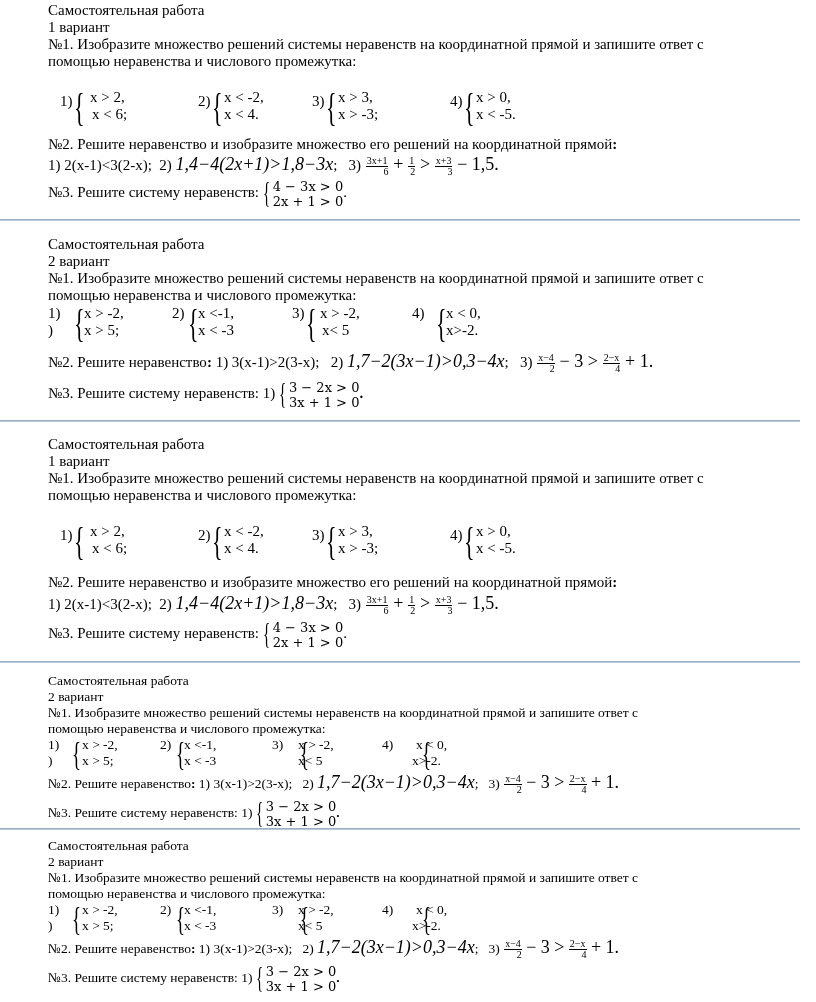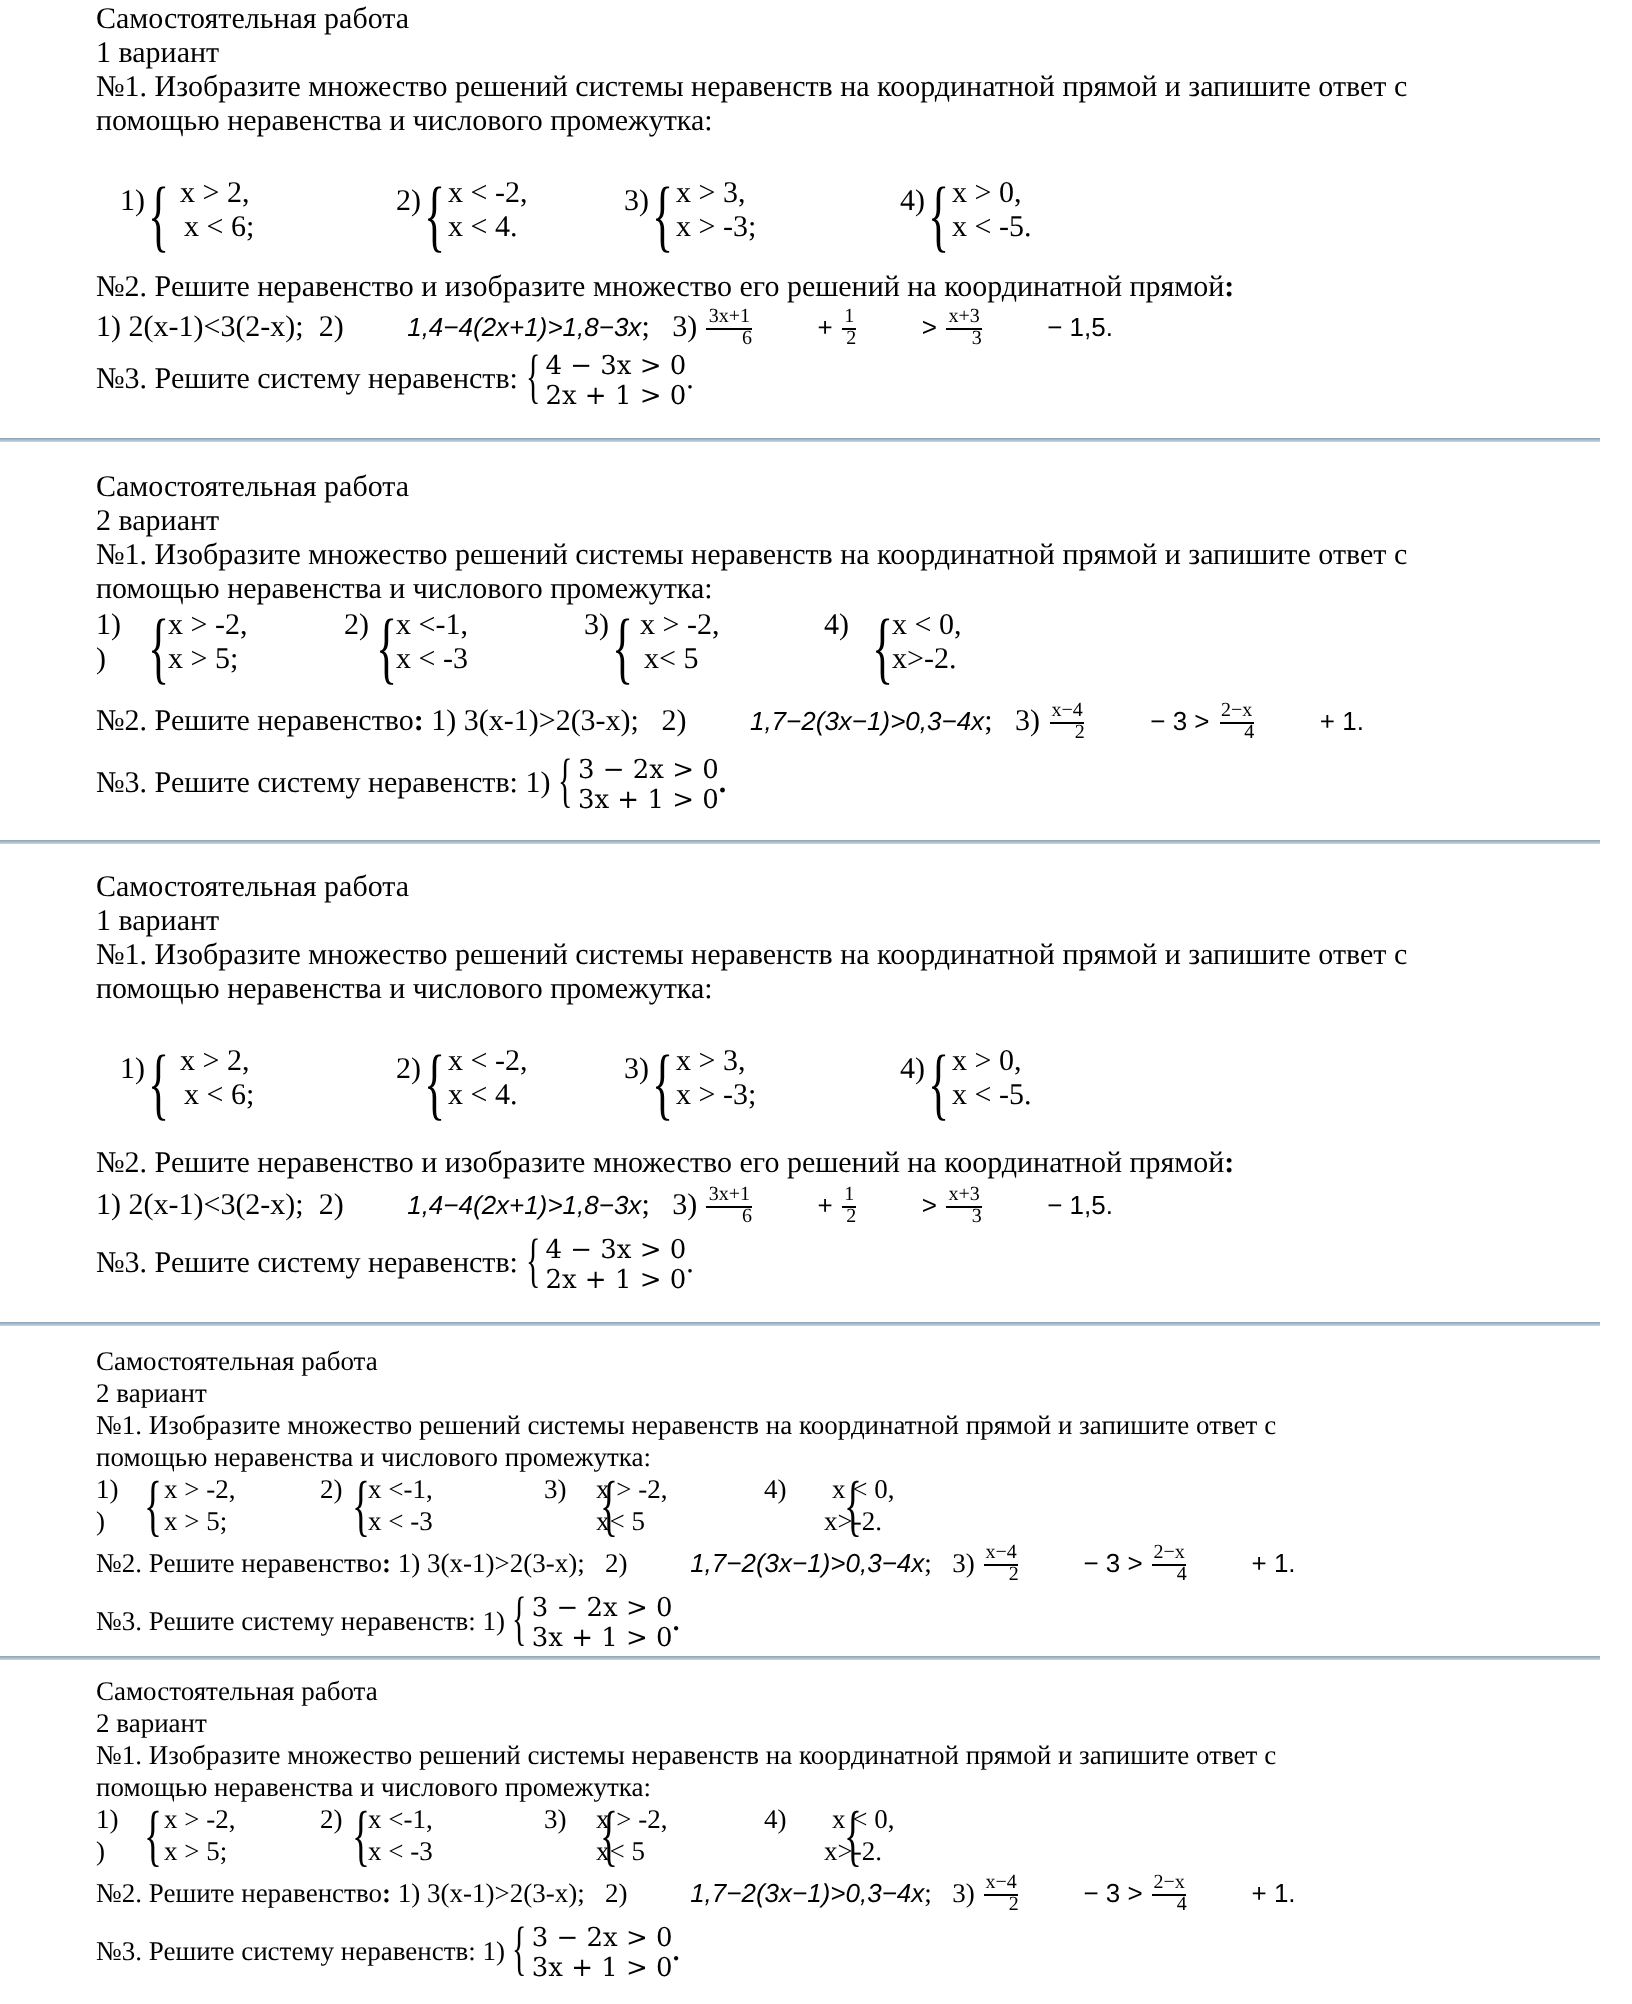--- a/index.html
+++ b/index.html
@@ -15,21 +15,21 @@
   .sys .num { position: absolute; top: 5px; }
   .sys .brace { position: absolute; top: 0; font-size: 40px; line-height: 40px;
                 transform: scaleX(0.55); transform-origin: left top; font-weight: 100; }
   .sys .l1 { position: absolute; top: 1px; white-space: nowrap; }
   .sys .l2 { position: absolute; top: 18px; white-space: nowrap; }
   .frac { display: inline-block; vertical-align: middle; text-align: right;
           font-size: 10px; line-height: 10px; margin: 0 1px; }
   .frac .n { display: block; border-bottom: 1px solid #000; padding: 0 1px; }
   .frac .d { display: block; }
   .it { font-style: italic; }
-  .math { font-family: Liberation Sans, sans-serif; font-size: 13px; margin-left: 28px; }
+  .math { font-family: Liberation Serif, serif; font-size: 18px; }
   .msys { display: inline-block; position: relative; vertical-align: middle; padding-left: 10px; }
   .msys .mb { position: absolute; left: 0; top: -2px; font-size: 30px; line-height: 30px;
               transform: scaleX(0.5); transform-origin: left top; }
   .msys .mr { display: block; font-family: "DejaVu Serif", serif; font-size: 13px; line-height: 15px; }
   .bold { font-weight: bold; }
 </style>
 </head>
 <body>
 
 <div class="block" style="top:2px;">

